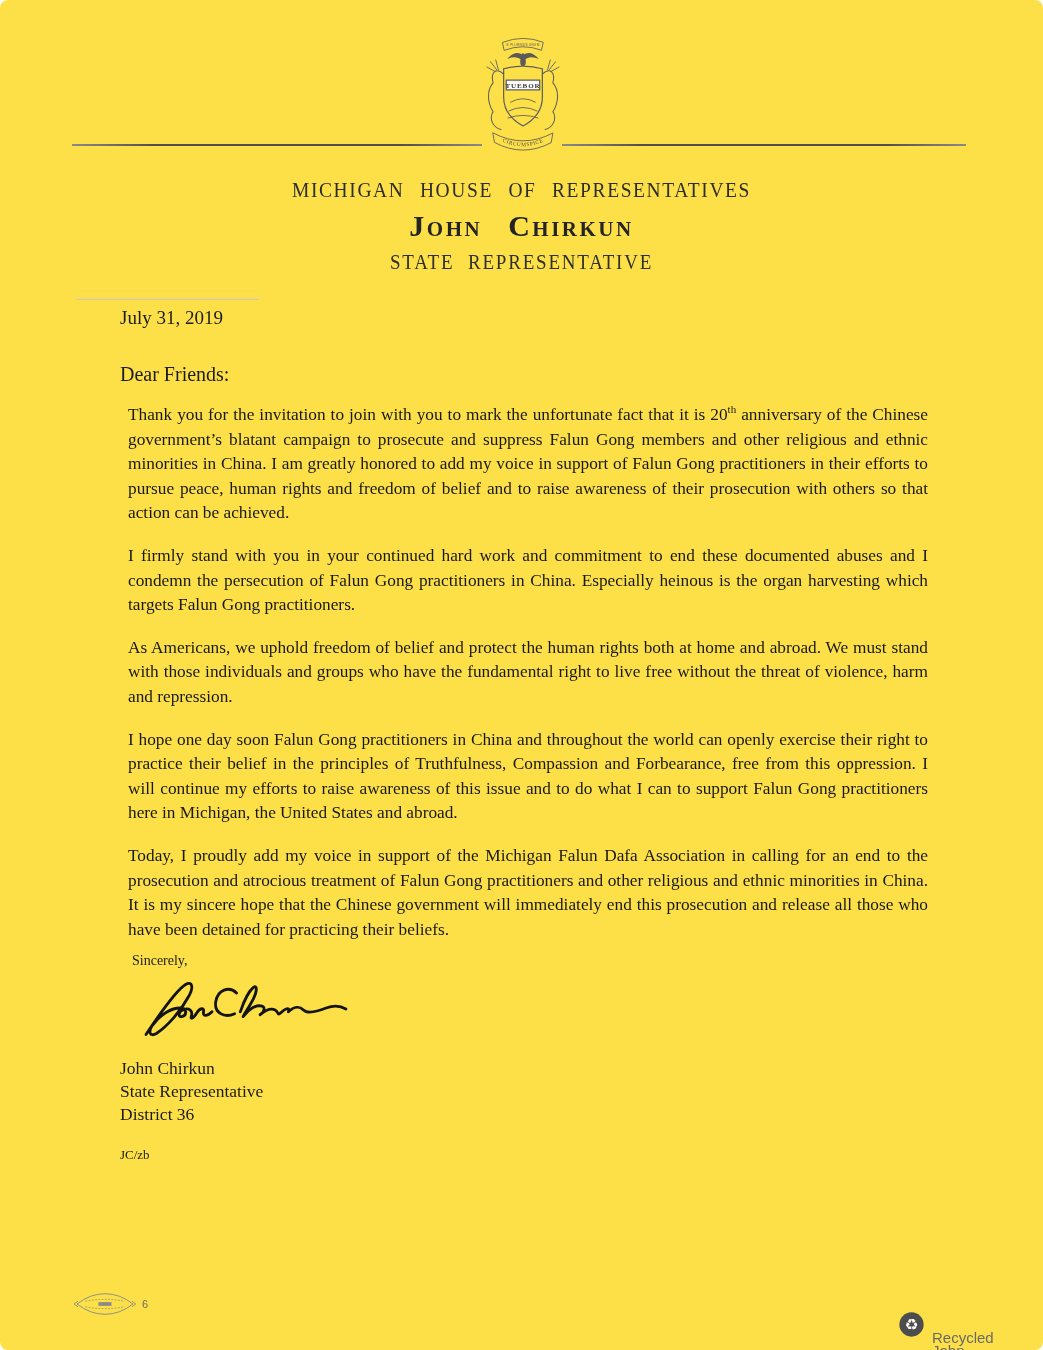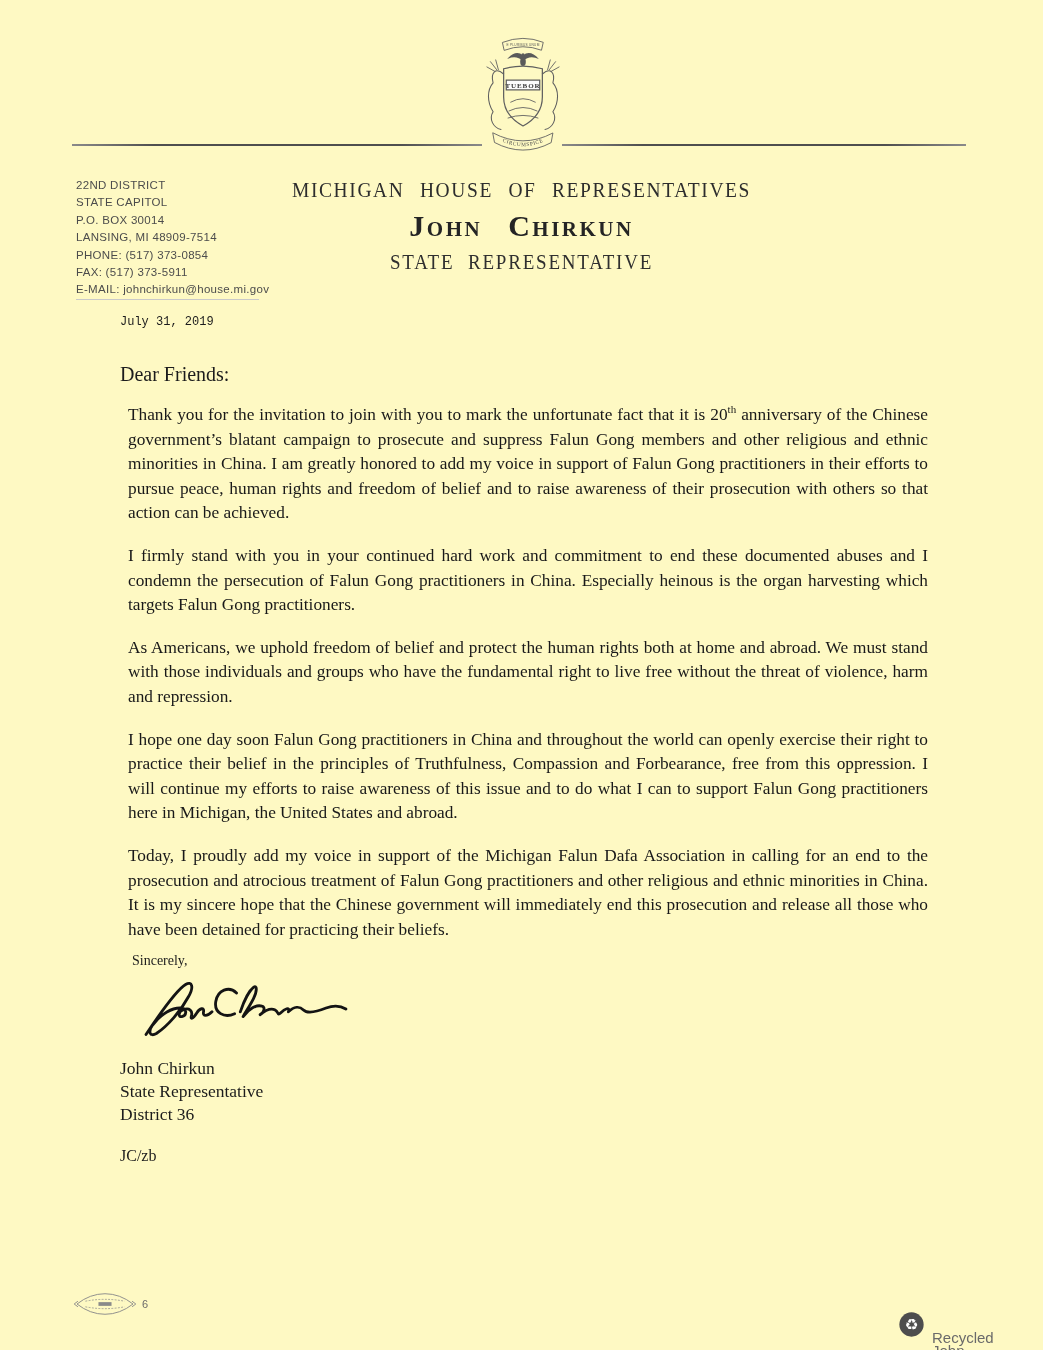--- a/index.html
+++ b/index.html
@@ -3,21 +3,21 @@
 <meta charset="utf-8">
 <style>
   html,body{margin:0;padding:0;}
   body{
     width:1043px;height:1350px;position:relative;
     background:#ffffff;
     font-family:"Liberation Serif", serif;
     color:#1c1c1c;
     overflow:hidden;
   }
-  .page{position:absolute;inset:0;background:#fef9c3;}
+  .page{position:absolute;inset:0;background:#fde047;border-radius:8px;}
 
   
   .seal{position:absolute;left:479px;top:30px;width:88px;height:132px;}
   .rule{position:absolute;top:144px;height:2px;background:linear-gradient(to right,#8a8a8a,#4f4f4f 20%,#4f4f4f 80%,#8a8a8a);}
   .rule-left{left:72px;width:410px;}
   .rule-right{left:562px;width:404px;}
 
   .contact{
     position:absolute;left:76px;top:177px;
     font-family:"Liberation Sans", sans-serif;
@@ -35,33 +35,33 @@
     font-size:30px;font-weight:bold;color:#242424;
     font-variant:small-caps;letter-spacing:2.5px;word-spacing:16px;
   }
   .rep-title{
     position:absolute;left:0;right:0;top:252px;text-align:center;
     font-size:19px;color:#2f2f2f;letter-spacing:1.8px;word-spacing:7px;
     transform:scaleY(1.08);
   }
 
   
-  .date{position:absolute;left:120px;top:315px;font-size:12px;font-family:Liberation Mono, monospace;}
+  .date{position:absolute;left:120px;top:307px;font-size:19px;}
   .salutation{position:absolute;left:120px;top:363px;font-size:20px;}
   .body-text{
     position:absolute;left:120px;top:403px;width:808px;
     font-size:17.3px;line-height:24.6px;text-align:justify;color:#191919;
   }
   .body-text p{margin:0 0 18px 8px;}
   .body-text sup{font-size:11px;line-height:0;}
 
   .closing{position:absolute;left:132px;top:953px;font-size:14px;}
   .signature{position:absolute;left:136px;top:976px;width:218px;height:66px;}
   .signer{position:absolute;left:120px;top:1057px;font-size:17.5px;line-height:23px;}
-  .reference{position:absolute;left:120px;top:1147px;font-size:16px;}
+  .reference{position:absolute;left:120px;top:1147px;font-size:13px;}
 
   
   .union-bug{position:absolute;left:72px;top:1290px;display:flex;align-items:center;gap:4px;}
   .union-bug-number{font-family:"Liberation Sans", sans-serif;font-size:11px;color:#6b6b6b;}
   .recycled{position:absolute;left:898px;top:1291px;display:flex;align-items:center;gap:7px;}
   .recycled-label{
     font-family:Liberation Sans, sans-serif;font-size:15px;line-height:13px;color:#6a6a6a;margin-top:40px;
   }
   .recycle-circle{width:27px;height:27px;}
 </style>
@@ -99,29 +99,20 @@
     <text x="50" y="18.5" font-size="3.6" text-anchor="middle" fill="#555" font-family="Liberation Sans, sans-serif" letter-spacing="0.3">E PLURIBUS UNUM</text>
     <text x="50" y="65.5" font-size="8" font-weight="bold" text-anchor="middle" fill="#3d3d3d" font-family="Liberation Serif, serif" letter-spacing="1">TUEBOR</text>
     <text font-size="6" fill="#474747" font-family="Liberation Serif, serif" letter-spacing="0.8">
       <textPath href="#sealArc" startOffset="50%" text-anchor="middle">CIRCUMSPICE</textPath>
     </text>
   </svg>
 
   <div class="rule rule-left"></div>
   <div class="rule rule-right"></div>
 
-  <div class="contact">
-    <div>22ND DISTRICT</div>
-    <div>STATE CAPITOL</div>
-    <div>P.O. BOX 30014</div>
-    <div>LANSING, MI 48909-7514</div>
-    <div>PHONE: (517) 373-0854</div>
-    <div>FAX: (517) 373-5911</div>
-    <div>E-MAIL: johnchirkun@house.mi.gov</div>
-  </div>
   <div class="contact-underline"></div>
 
   <div class="org-title">MICHIGAN HOUSE OF REPRESENTATIVES</div>
   <div class="rep-name">John Chirkun</div>
   <div class="rep-title">STATE REPRESENTATIVE</div>
 
   <div class="date">July 31, 2019</div>
   <div class="salutation">Dear Friends:</div>
 
   <div class="body-text">

